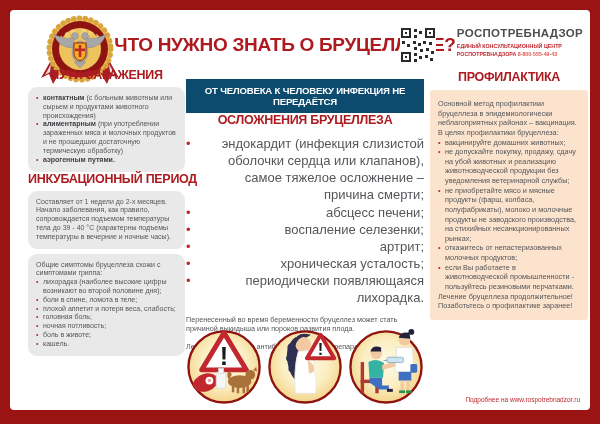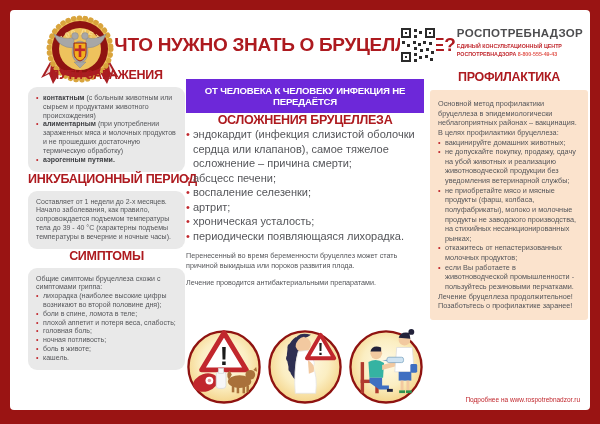--- a/index.html
+++ b/index.html
@@ -33,24 +33,24 @@
   .dotlist li { position:relative; padding-left:7px; margin:0; }
   .dotlist li::before { content:"\2022"; position:absolute; left:0; top:0; color:#c1272d; }
   .lead { font-weight:700; color:#3e3f43; }
   .mt12 { margin-top:12px; } .mt10 { margin-top:10px; } .mt6 { margin-top:6px; }
   .mt5 { margin-top:5px; } .mt7 { margin-top:7px; }
 
   
   .definition { text-align:center; font-size:7.5px; line-height:1.38; margin-top:11px; }
   .def-bold { color:#ad1a1f; font-weight:700; }
   .def-rest { color:#6d6e71; }
-  .banner { margin-top:9px; background:#6d28d9; color:#ffffff; font-weight:700;
+  .banner { margin-top:9px; background:#0c4a6e; color:#ffffff; font-weight:700;
             font-size:9.6px; text-align:center; padding:6px 2px; letter-spacing:-0.2px; }
   .mid-h2 { margin-top:13px; }
-  .midlist { font-size:11px; line-height:1.32; color:#55565a; }
+  .midlist { margin-top:8px; font-size:13px; line-height:1.32; color:#55565a;text-align:right; }
   .midnote { font-size:7.2px; line-height:1.32; color:#55565a; margin:8px 0 0 0; }
   .circles { position:absolute; left:0; top:250px; width:238px; display:flex;
              justify-content:space-between; }
 
   
   .footer { position:absolute; right:10px; top:386px; font-size:6.5px; color:#c1272d; }
 </style>
 </head>
 <body>
 
@@ -149,21 +149,20 @@
           <li><span class="lead">алиментарным</span><span> (при употреблении зараженных мяса и молочных продуктов и не прошедших достаточную термическую обработку)</span></li>
           <li><span class="lead">аэрогенным путями.</span><span></span></li>
         </ul>
       </div>
 
       <h2 class="section mt10">ИНКУБАЦИОННЫЙ ПЕРИОД</h2>
       <div class="graybox mt5">
         <p>Составляет от 1 недели до 2-х месяцев. Начало заболевания, как правило, сопровождается подъемом температуры тела до 39 - 40 °С (характерны подъемы температуры в вечерние и ночные часы).</p>
       </div>
 
-      <h2 class="section mt10">СИМПТОМЫ</h2>
       <div class="graybox mt5">
         <p>Общие симптомы бруцеллеза схожи с симптомами гриппа:</p>
         <ul class="dotlist">
           <li>лихорадка (наиболее высокие цифры возникают во второй половине дня);</li>
           <li>боли в спине, ломота в теле;</li>
           <li>плохой аппетит и потеря веса, слабость;</li>
           <li>головная боль;</li>
           <li>ночная потливость;</li>
           <li>боль в животе;</li>
           <li>кашель.</li>

